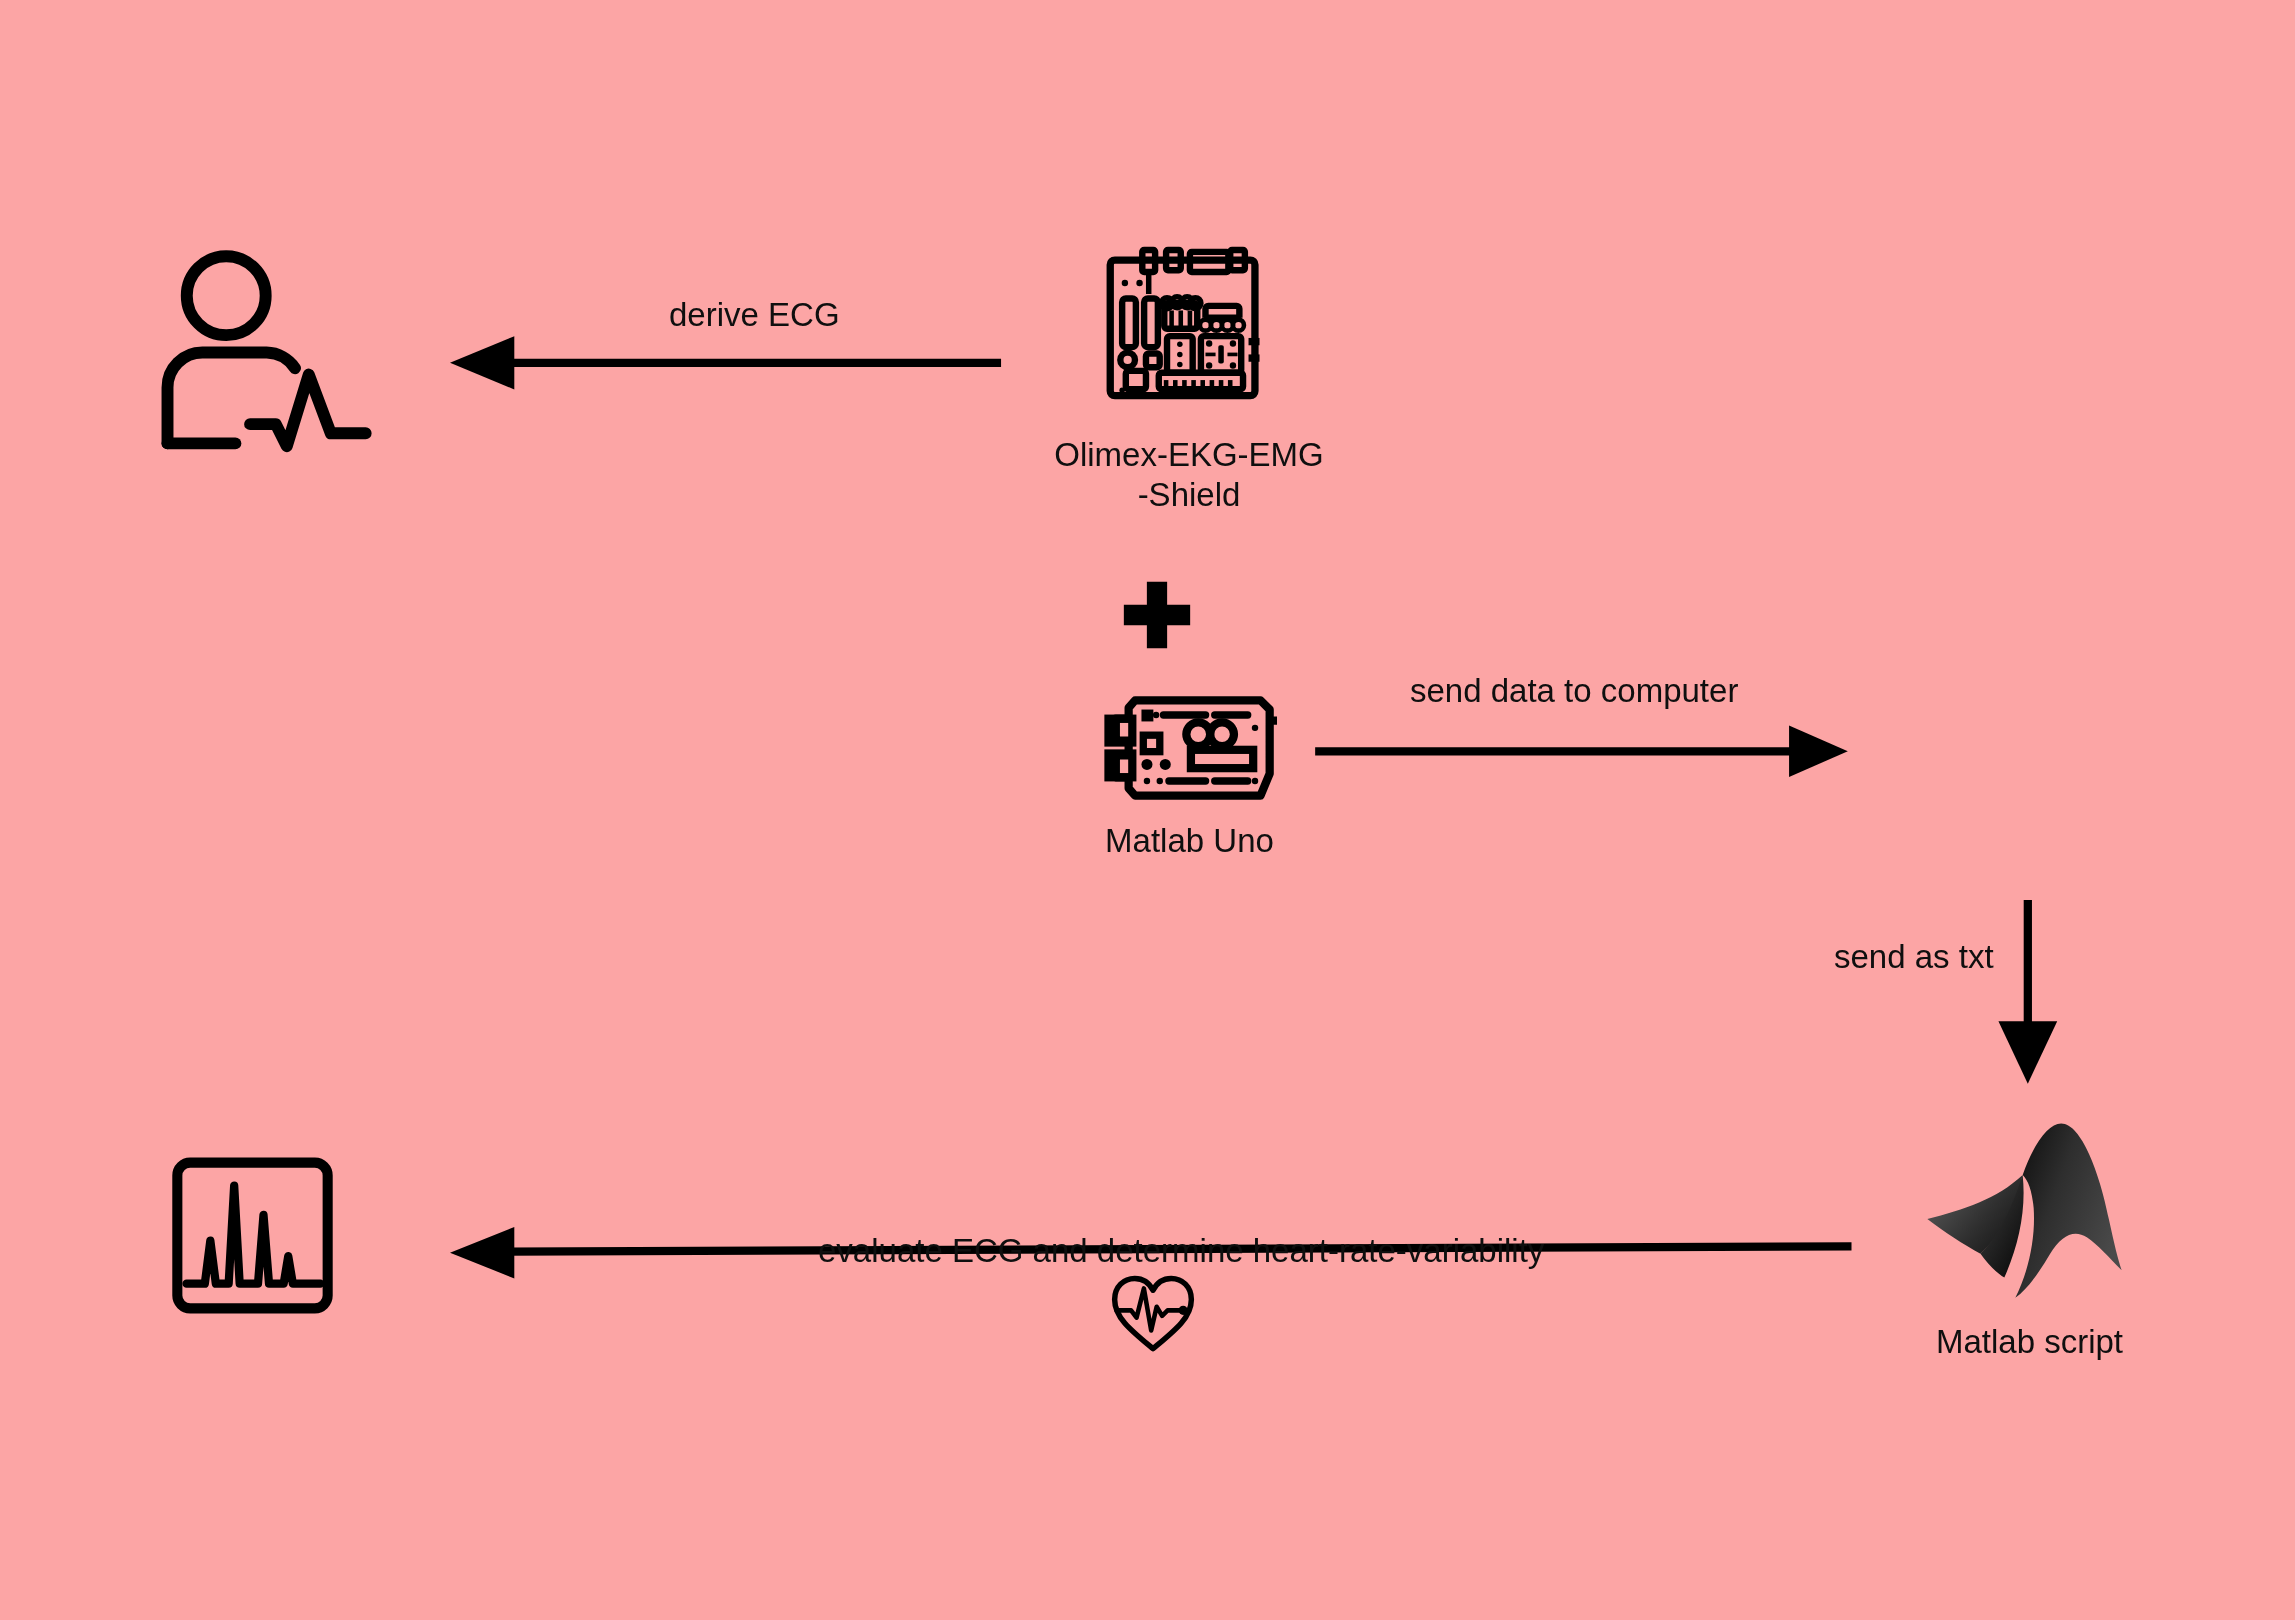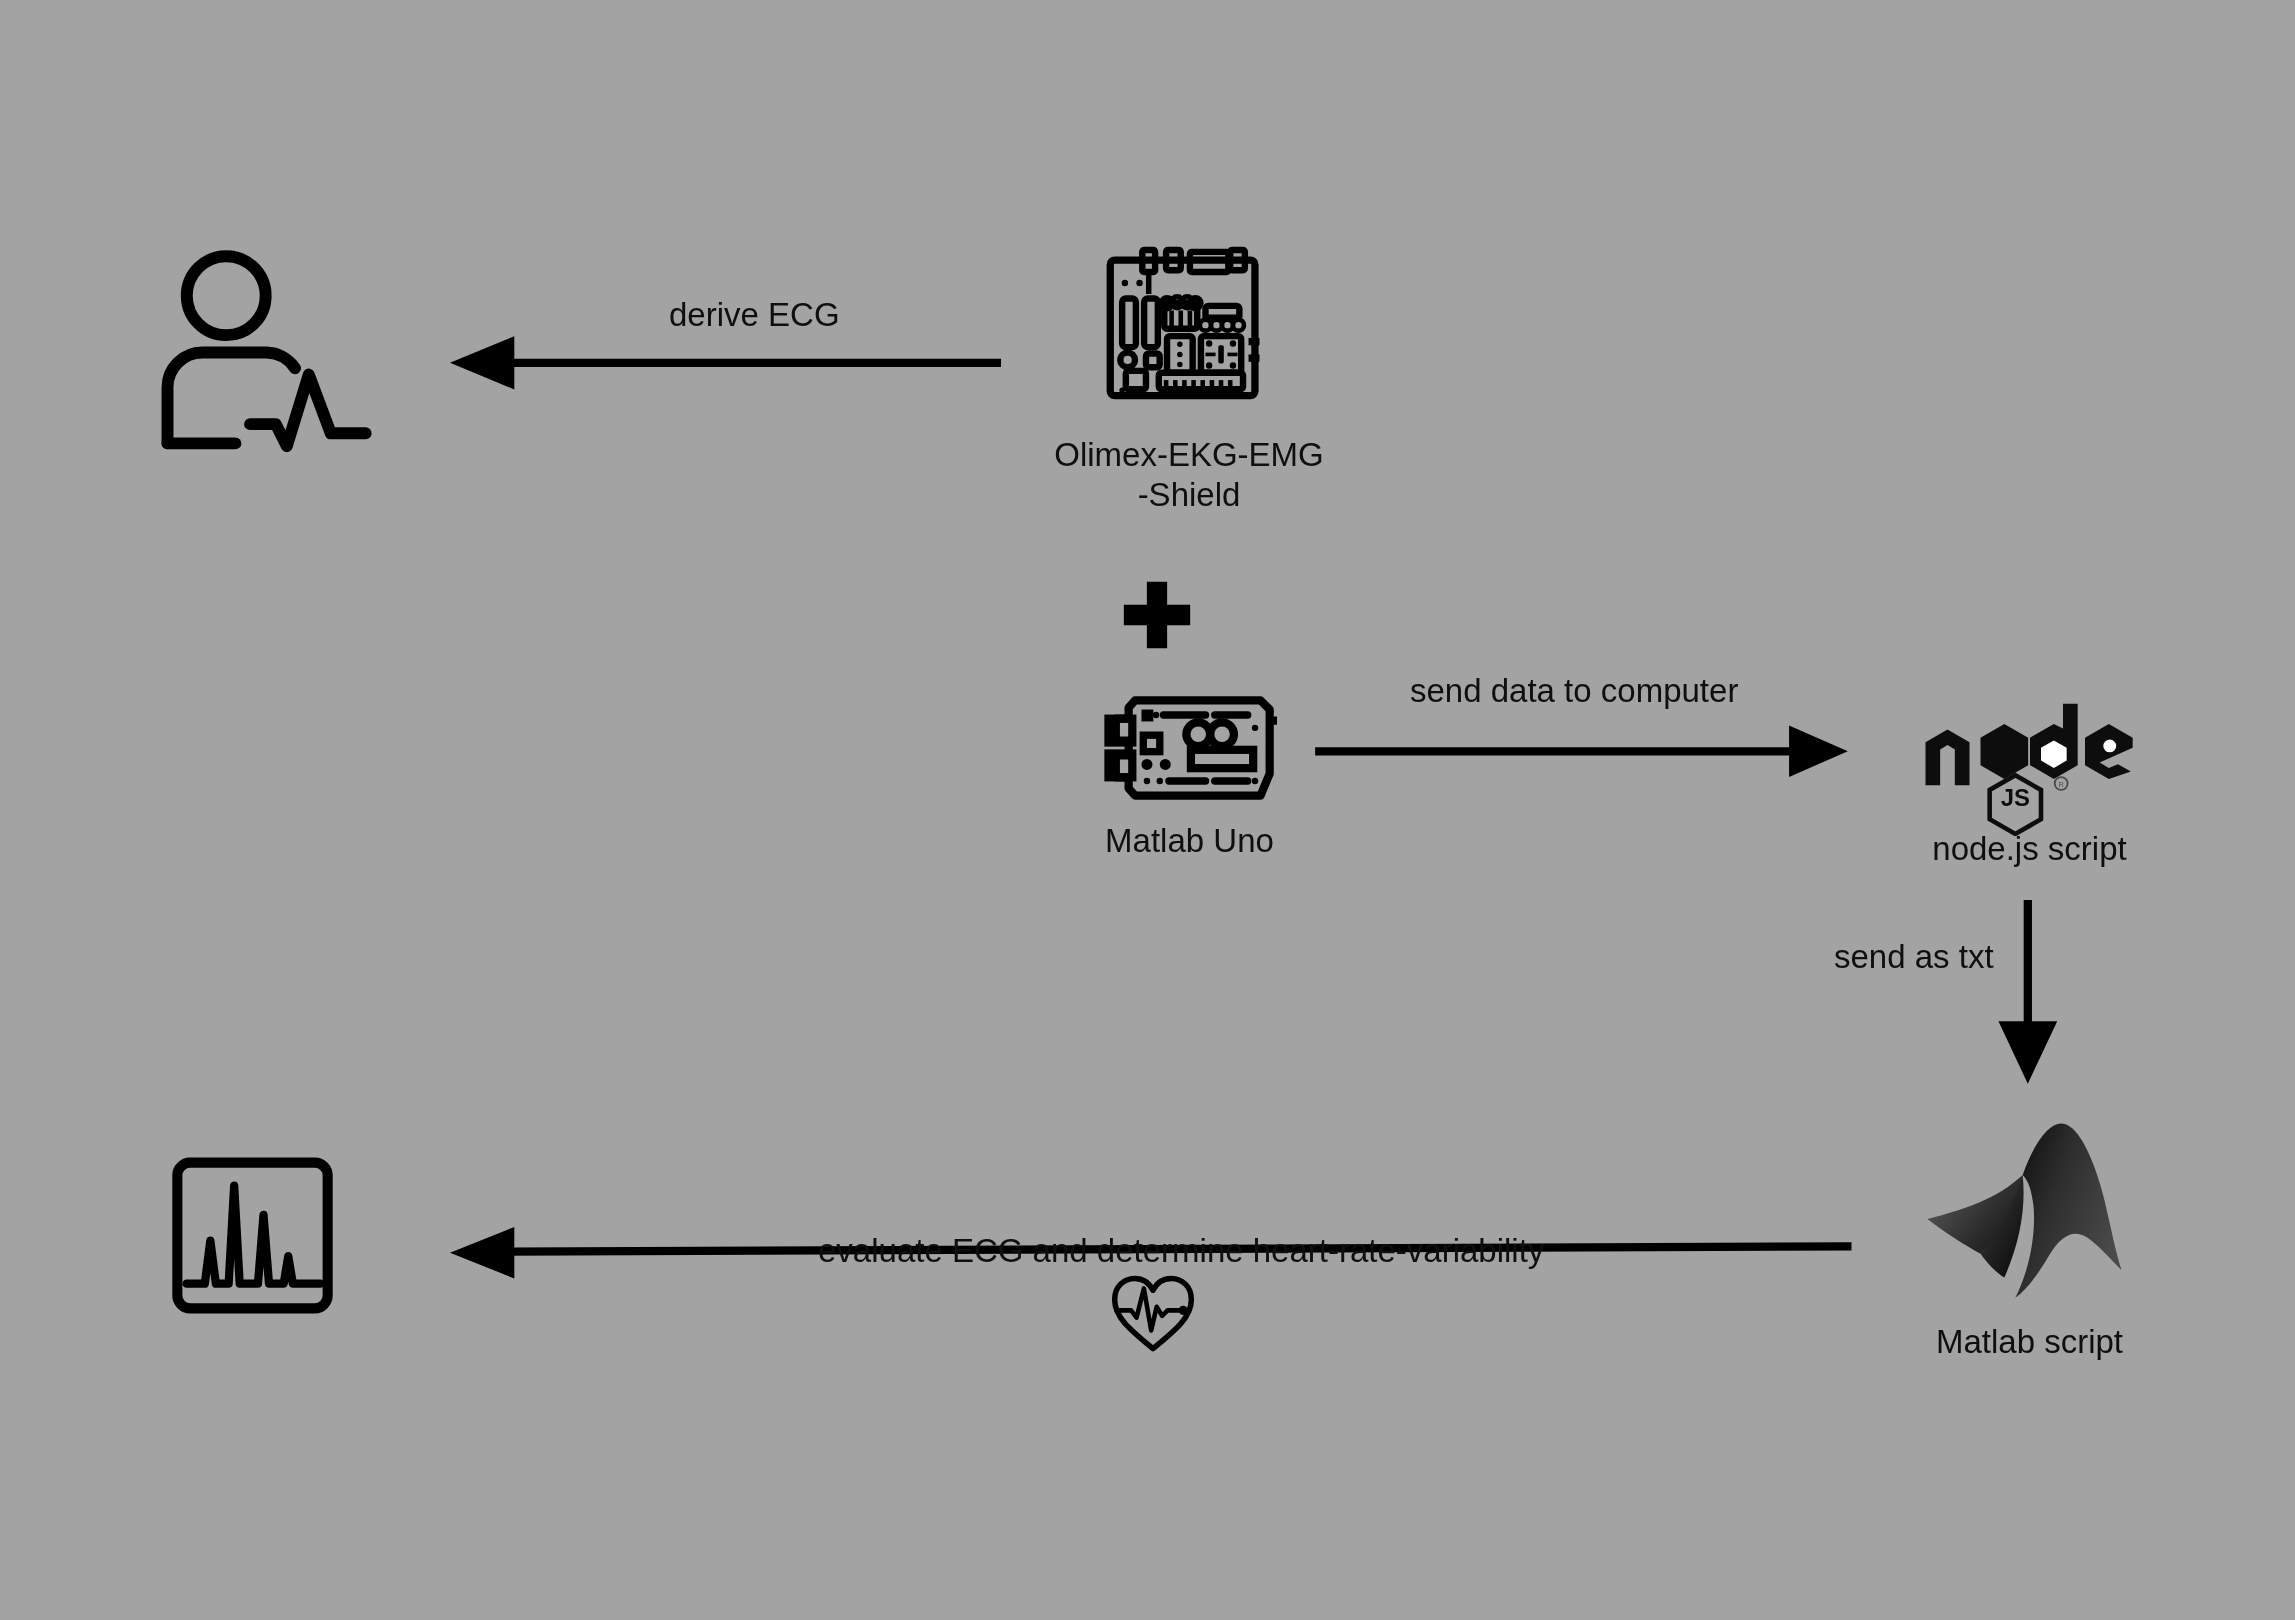--- a/index.html
+++ b/index.html
@@ -8,21 +8,21 @@
     background: #ffffff;
   }
   body {
     font-family: "Liberation Sans", sans-serif;
     color: #1a1a1a;
   }
   #canvas {
     position: relative;
     width: 2296px;
     height: 1621px;
-    background: #a3a3a3;
+    background: #fca5a5;
     overflow: hidden;
   }
   .node {
     position: absolute;
     display: flex;
     flex-direction: column;
     align-items: center;
   }
   .node-label {
     font-size: 33px;
@@ -213,43 +213,20 @@
 
         <circle cx="104" cy="45" r="13" fill="none" stroke="#000000" stroke-width="9"></circle>
         <circle cx="130" cy="45" r="13" fill="none" stroke="#000000" stroke-width="9"></circle>
 
         <rect x="96" y="62" width="68" height="20" fill="none" stroke="#000000" stroke-width="9"></rect>
       </svg>
     </div>
     <div class="node-label" style="margin-top:18.4px;">Matlab Uno</div>
   </div>
 
-  <div class="node" style="left:1892px; top:698px; width:275px;">
-    <div class="icon-box">
-      <svg width="220" height="138" viewBox="0 0 240 150" xmlns="http://www.w3.org/2000/svg">
-
-        <path d="M6 95 L6 48 L30 34 L54 48 L54 95 L38 95 L38 56 L30 51 L22 56 L22 95 Z" fill="#0d0d0d"></path>
-
-        <path d="M92 28 L118 43 L118 73 L92 88 L66 73 L66 43 Z" fill="#0d0d0d"></path>
-
-        <path d="M156 6 L172 6 L172 73 L146 88 L120 73 L120 43 L146 28 L156 33 Z" fill="#0d0d0d"></path>
-        <path d="M146 46 L160 54 L160 68 L146 76 L132 68 L132 54 Z" fill="#ffffff"></path>
-
-        <path d="M206 28 L232 43 L232 54 L196 70 L206 76 L216 72 L230 80 L206 88 L180 73 L180 43 Z" fill="#0d0d0d"></path>
-        <circle cx="207" cy="52" r="7" fill="#ffffff"></circle>
-
-        <path d="M104 92 L132 108 L132 140 L104 156 L76 140 L76 108 Z" fill="none" stroke="#0d0d0d" stroke-width="5" transform="translate(0,-8)"></path>
-        <text x="104" y="118" font-family="'Liberation Sans', sans-serif" font-size="26" font-weight="bold" fill="#0d0d0d" text-anchor="middle">JS</text>
-
-        <circle cx="154" cy="93" r="7" fill="none" stroke="#4a4a4a" stroke-width="2"></circle>
-        <text x="154" y="97" font-family="'Liberation Sans', sans-serif" font-size="8" fill="#4a4a4a" text-anchor="middle">R</text>
-      </svg>
-    </div>
-    <div class="node-label" style="margin-top:-7.3px;">node.js script</div>
-  </div>
 
   <div class="node" style="left:1892px; top:1107px; width:275px;align-items:center;">
     <div class="icon-box">
       <svg width="220" height="211" viewBox="0 0 240 230" xmlns="http://www.w3.org/2000/svg">
         <defs>
           <linearGradient id="mlGradRight" x1="0%" y1="0%" x2="100%" y2="60%">
             <stop offset="0%" stop-color="#0a0a0a"></stop>
             <stop offset="45%" stop-color="#2e2e2e"></stop>
             <stop offset="100%" stop-color="#4a4a4a"></stop>
           </linearGradient>

